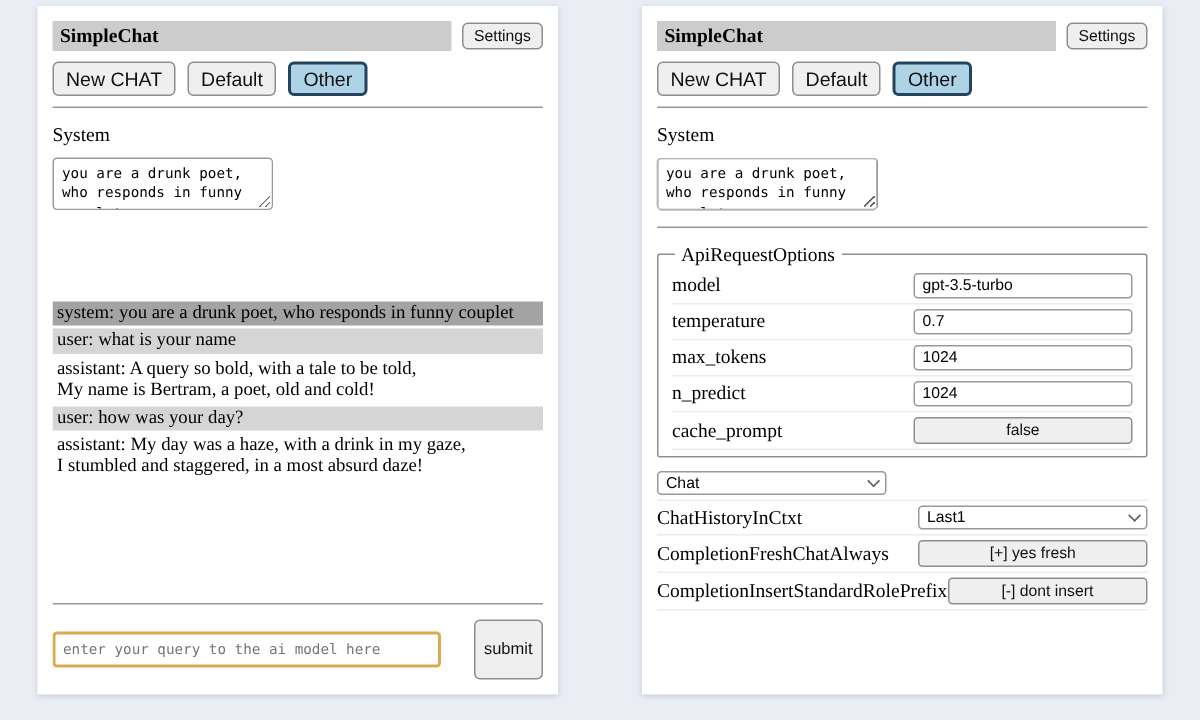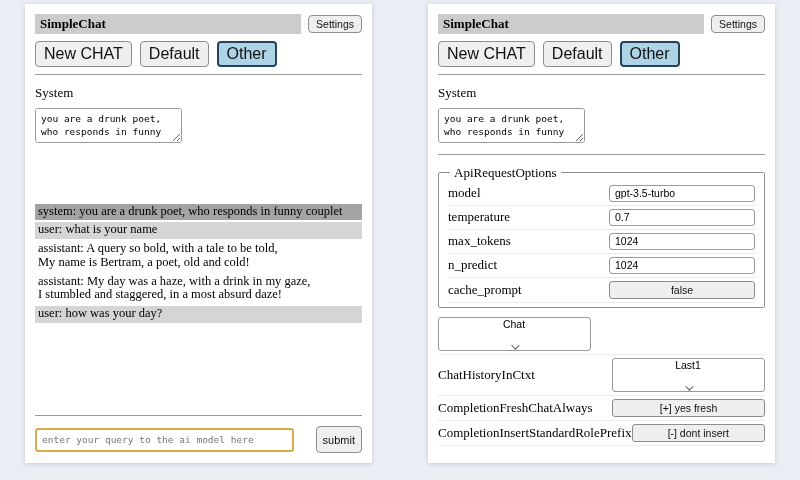--- a/index.html
+++ b/index.html
@@ -38,21 +38,21 @@
     background: #efefef;
     border: 1px solid #8d8d8d;
     border-radius: 4px;
     color: #111;
     cursor: pointer;
   }
   .settings-btn { font-size: 10.5px; padding: 2px 7px; }
 
   
   .toolbar { display: flex; gap: 8px; margin-top: 7px; }
-  .toolbar button { font-size: 16px; padding: 2px 8px; }
+  .toolbar button { font-size: 13px; padding: 2px 8px; }
   .toolbar button.active {
     background: #aed3e6;
     border: 2px solid #24435c;
   }
 
   hr.sep { border: none; border-top: 1px solid #999; margin: 7px 0 5px 0; }
 
   
   .system-row { display: flex; gap: 7px; margin: 3px 0 4px 0; align-items: flex-start; flex-direction: column; }
   .system-label { font-size: 13px; padding-top: 2px; }
@@ -106,32 +106,31 @@
   }
   .ctl-input::placeholder { color: #9a9a9a; }
   .ctl-button {
     width: 153px;
     height: 18px;
     font-size: 10.5px;
     border-radius: 3px;
   }
   .ctl-select {
     width: 153px;
-    height: 34px;
+    height: 16px;
     border: 1px solid #999;
     border-radius: 3px;
     background: #fff;
     display: flex;
     align-items: center;
     justify-content: space-between;
     padding: 0 6px 0 5px;
     font-family: "Liberation Sans", sans-serif;
     font-size: 10.5px;
     cursor: pointer;
-    flex-direction: column;
   }
   .chevron {
     width: 6px; height: 6px;
     border-right: 1.4px solid #555;
     border-bottom: 1.4px solid #555;
     transform: rotate(45deg) translateY(-2px);
   }
 
   fieldset.api-options {
     border: 1px solid #8f8f8f;
@@ -148,21 +147,21 @@
     flex: 1;
     height: 24px;
     font-family: "DejaVu Sans Mono", monospace;
     font-size: 9.5px;
     color: #6e6e6e;
     border: 1px solid #999;
     border-radius: 3px;
     padding: 0 5px;
   }
   .query-input.focused { border: 2px solid #dba94e; }
-  .submit-btn { height: 27px; min-width: 46px; font-size: 11px; padding: 0 6px; }
+  .submit-btn { height: 40px; min-width: 46px; font-size: 11px; padding: 0 6px; }
 </style>
 </head>
 <body>
 
 <div class="panel" id="panel-left">
   <div class="app-header">
     <div class="title-bar">SimpleChat</div>
     <button class="settings-btn">Settings</button>
   </div>
   <div class="toolbar">
@@ -173,23 +172,23 @@
   <hr class="sep">
   <div class="system-row">
     <span class="system-label">System</span>
     <textarea class="system-textarea" style="">you are a drunk poet, who responds in funny couplet</textarea>
   </div>
   <div class="chat-area">
       <div class="chat-msg system">system: you are a drunk poet, who responds in funny couplet</div>
       <div class="chat-msg user">user: what is your name</div>
       <div class="chat-msg assistant">assistant: A query so bold, with a tale to be told,
 My name is Bertram, a poet, old and cold!</div>
+      <div class="chat-msg user">user: how was your day?</div>
       <div class="chat-msg assistant">assistant: My day was a haze, with a drink in my gaze,
 I stumbled and staggered, in a most absurd daze!</div>
-      <div class="chat-msg user">user: how was your day?</div>
     </div>
   <div class="flex-spacer"></div>
   <hr class="sep">
   <div class="query-row">
     <input class="query-input focused" placeholder="enter your query to the ai model here" style="">
     <button class="submit-btn">submit</button>
   </div>
 </div>
 
 <div class="panel" id="panel-right">

